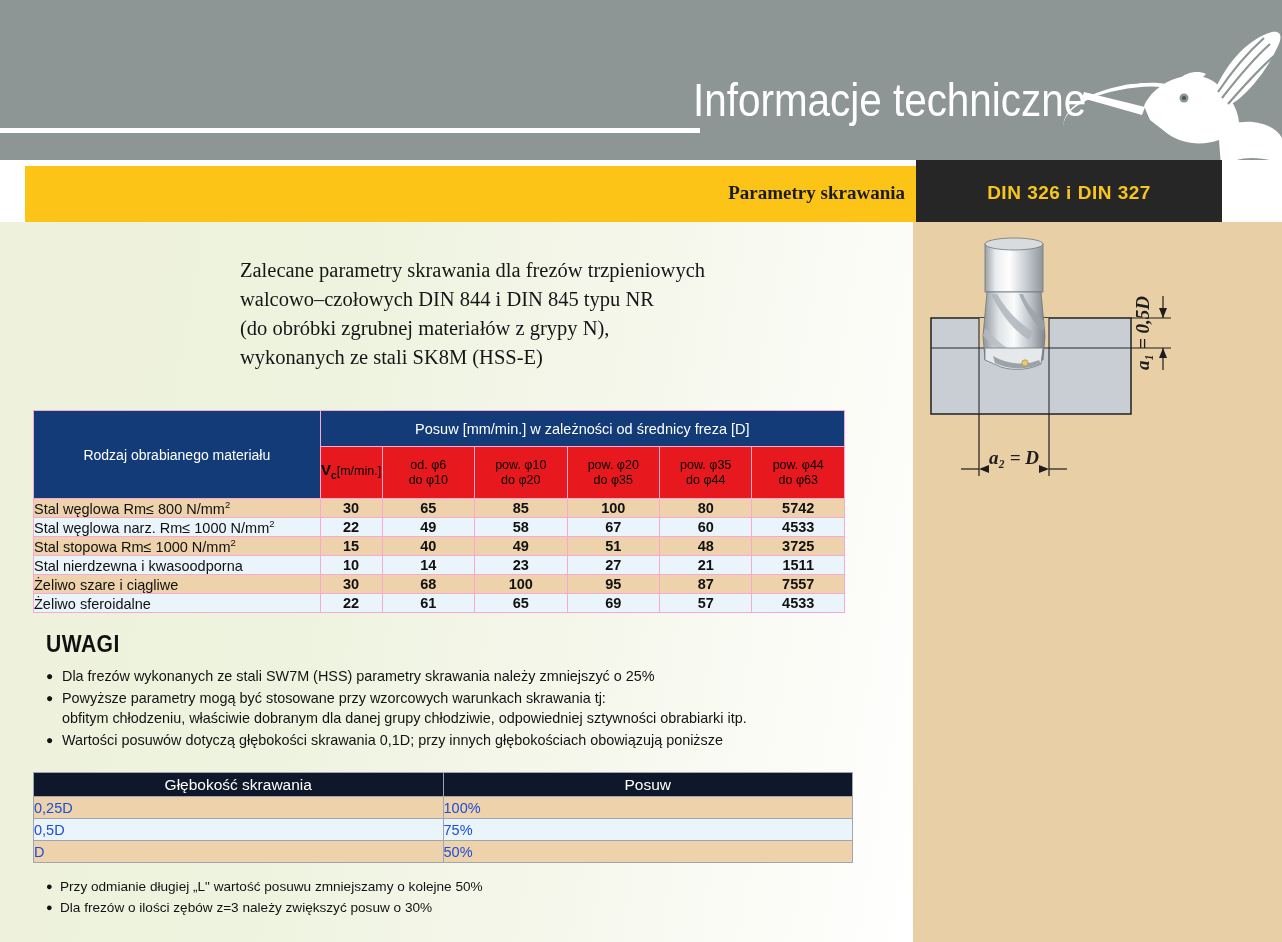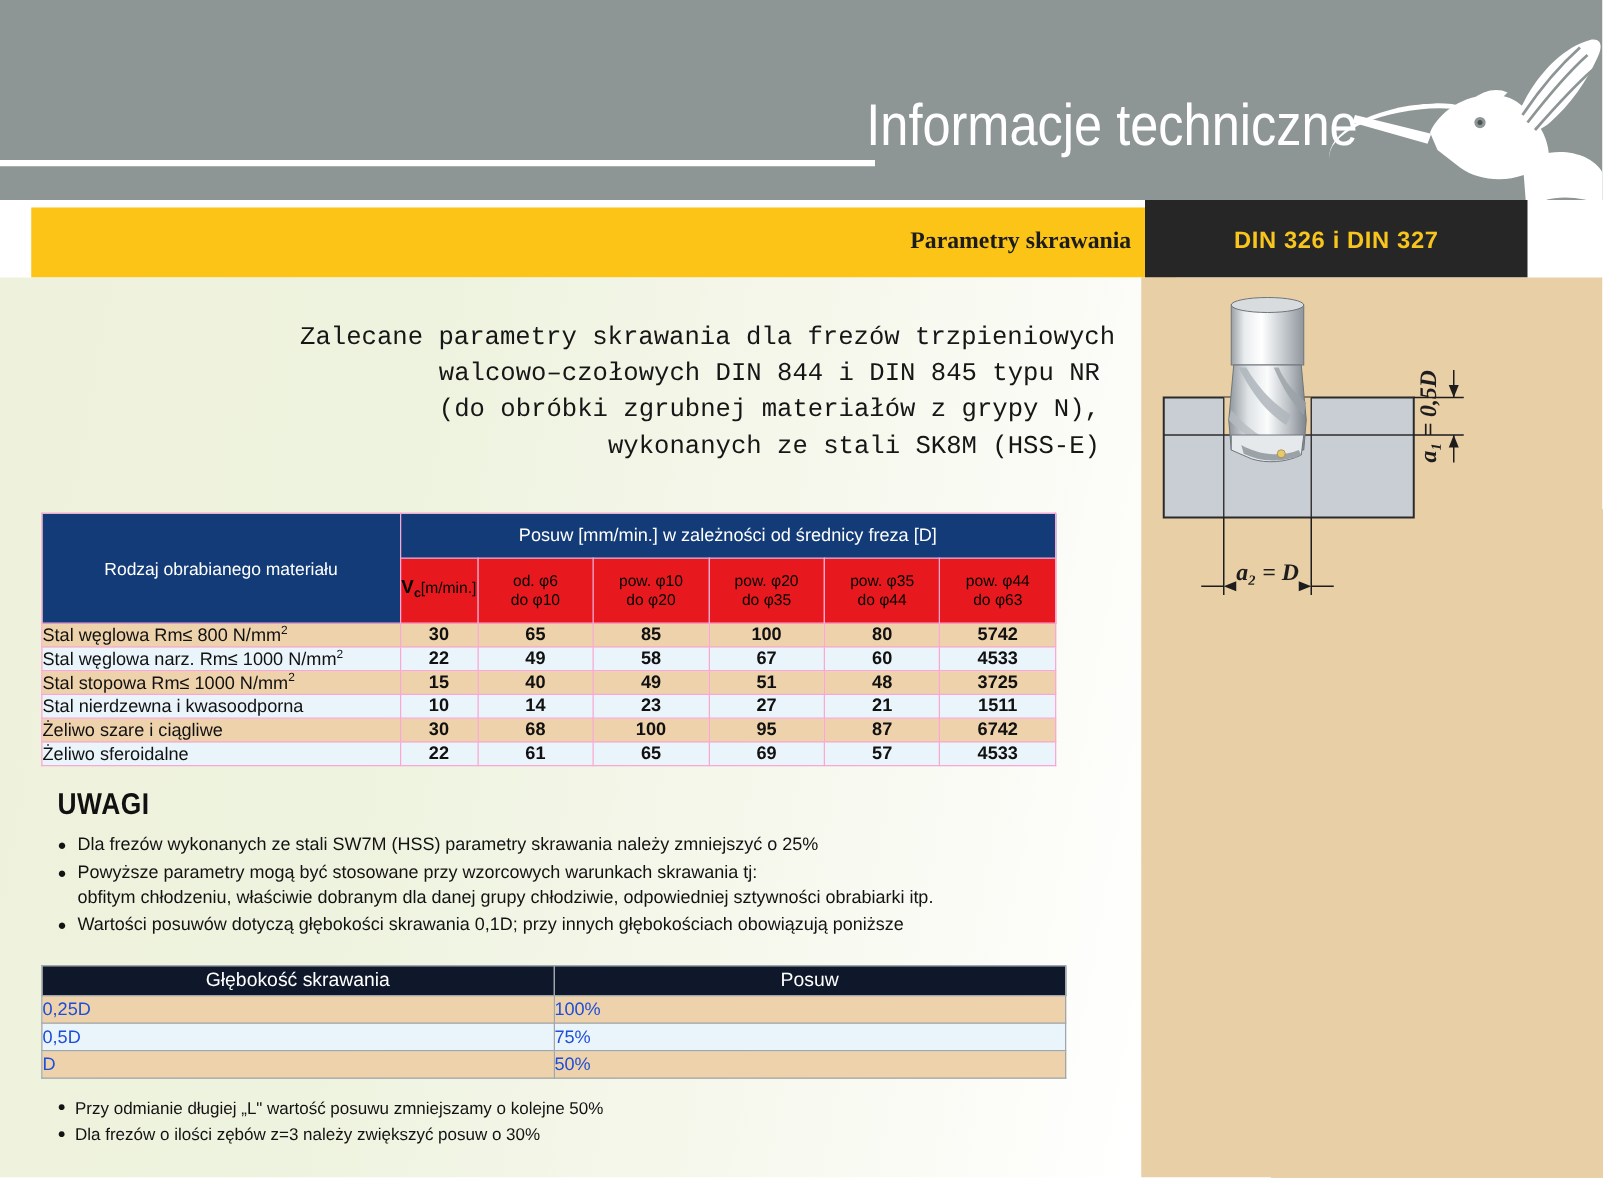--- a/index.html
+++ b/index.html
@@ -103,25 +103,25 @@
     left: 913px; top: 222px;
     width: 369px; height: 720px;
     background: #e8cfa6;
   }
 
   
   #intro {
     position: absolute;
     left: 240px; top: 256px;
     width: 640px;
-    text-align: right;
+    text-align: left;
     font-size: 20.5px;
     line-height: 29px;
     color: #161616;
-    font-family: Liberation Mono, monospace;
+    font-family: Liberation Serif, serif;
   }
   #intro div { white-space: nowrap; }
 
   
   #main-table {
     position: absolute;
     left: 33px; top: 410px;
     width: 812px;
     border-collapse: collapse;
     font-family: "Liberation Sans", sans-serif;
@@ -390,21 +390,21 @@
     <td class="num-cell">21</td>
     <td class="num-cell">1511</td>
   </tr>
   <tr class="row-tan">
     <td class="mat-cell"><span>Żeliwo szare i ciągliwe</span><span class="sup"></span></td>
     <td class="num-cell">30</td>
     <td class="num-cell">68</td>
     <td class="num-cell">100</td>
     <td class="num-cell">95</td>
     <td class="num-cell">87</td>
-    <td class="num-cell">6742</td>
+    <td class="num-cell">7557</td>
   </tr>
   <tr class="row-pale">
     <td class="mat-cell"><span>Żeliwo sferoidalne</span><span class="sup"></span></td>
     <td class="num-cell">22</td>
     <td class="num-cell">61</td>
     <td class="num-cell">65</td>
     <td class="num-cell">69</td>
     <td class="num-cell">57</td>
     <td class="num-cell">4533</td>
   </tr>

